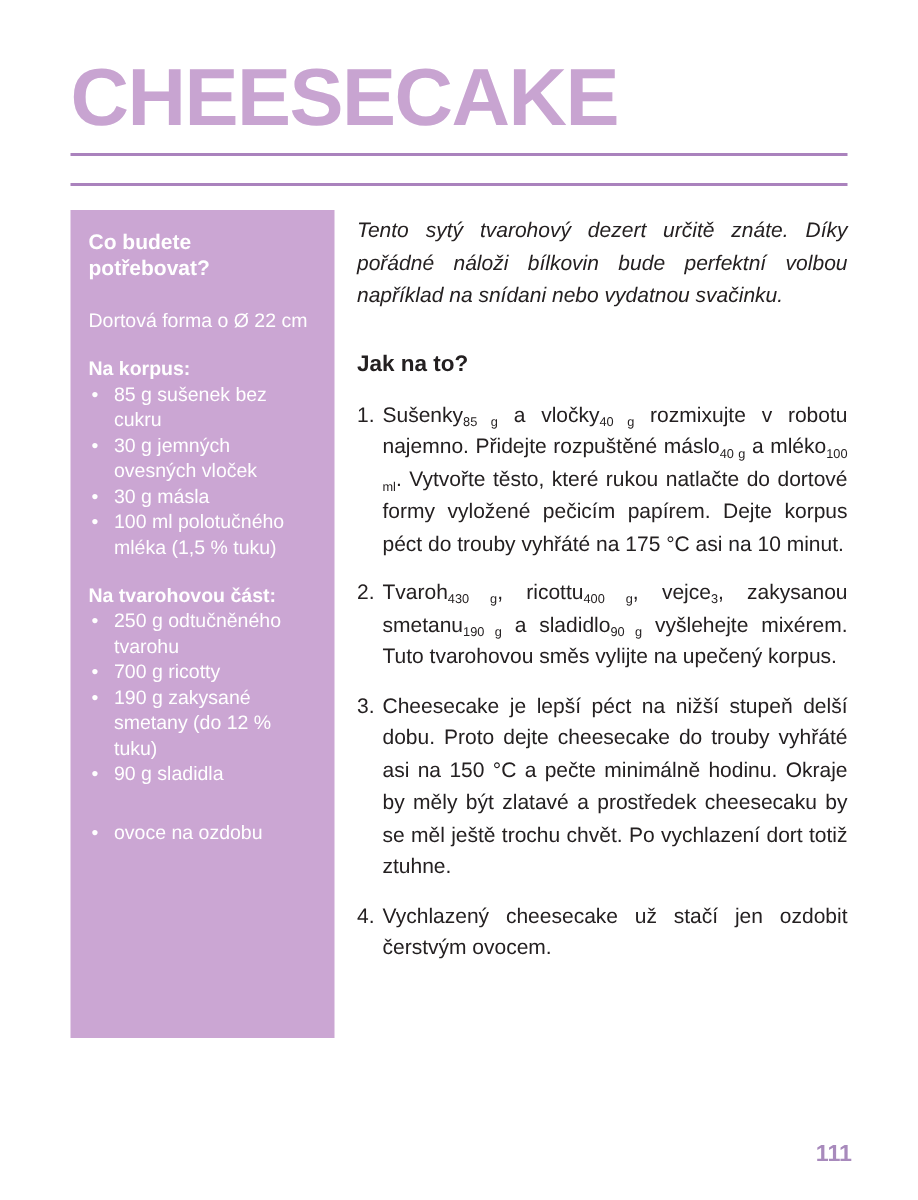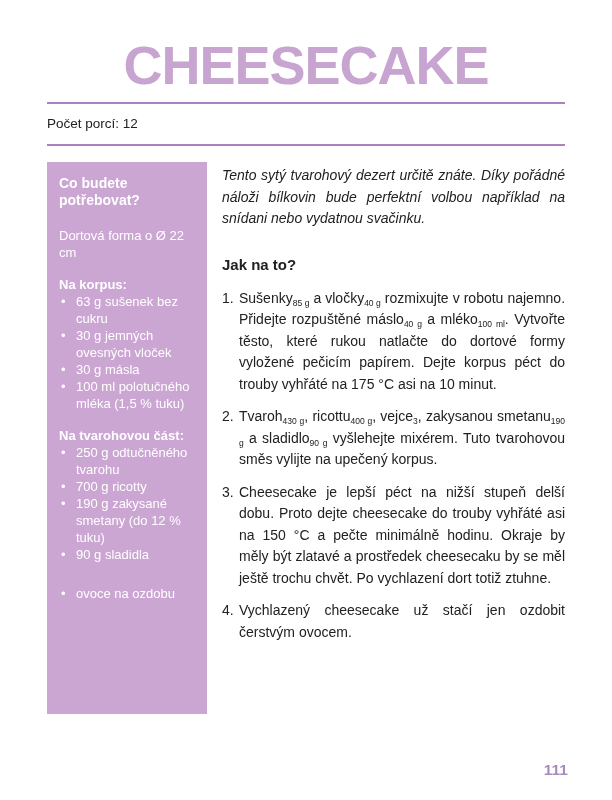--- a/index.html
+++ b/index.html
@@ -21,39 +21,39 @@
     color: var(--body_text);
   }
   .content {
     position: absolute;
     left: 47px;
     top: 0;
     width: 518px;
   }
   .title {
     margin: 38px 0 0;
-    text-align: center;
+    text-align: left;
     font-size: 54px;
     line-height: 1;
     font-weight: bold;
     letter-spacing: -1px;
     color: var(--accent_title);
   }
   .divider { height: 2px; background: var(--divider); }
   .divider.top { margin-top: 10px; }
   .divider.bottom { margin-top: 9px; }
   .meta-block { padding-top: 9px; }
   .meta-line { margin: 0; font-size: 13.5px; line-height: 22px; color: var(--body_text); }
 
   .columns { display: flex; margin-top: 16px; align-items: flex-start; }
 
   .sidebar {
     flex: none;
     box-sizing: border-box;
-    width: 160px;
+    width: 176px;
     height: 552px;
     background: var(--panel_bg);
     color: var(--panel_text);
     padding: 13px 12px;
     font-size: 13px;
     line-height: 17px;
   }
   .sidebar h2 { margin: 0; font-size: 14px; line-height: 17px; font-weight: bold; }
   .equipment { margin: 18px 0 0; }
   .ing-section { margin-top: 15px; }
@@ -95,34 +95,33 @@
 </head>
 <body>
 
 <div class="page">
   <div class="content">
 
     <h1 class="title">CHEESECAKE</h1>
     <div class="divider top"></div>
 
     <div class="meta-block">
-      <p class="meta-line">Počet porcí: 12</p>
     </div>
     <div class="divider bottom"></div>
 
     <div class="columns">
 
       <aside class="sidebar">
         <h2>Co budete potřebovat?</h2>
         <p class="equipment">Dortová forma o Ø 22 cm</p>
         <div id="ingredient-sections">
             <div class="ing-section">
               <div class="sec-title">Na korpus:</div>
               <ul>
-                <li>63 g sušenek bez cukru</li>
+                <li>85 g sušenek bez cukru</li>
                 <li>30 g jemných ovesných vloček</li>
                 <li>30 g másla</li>
                 <li>100 ml polotučného mléka (1,5 % tuku)</li>
               </ul>
             </div>
             <div class="ing-section">
               <div class="sec-title">Na tvarohovou část:</div>
               <ul>
                 <li>250 g odtučněného tvarohu</li>
                 <li>700 g ricotty</li>

